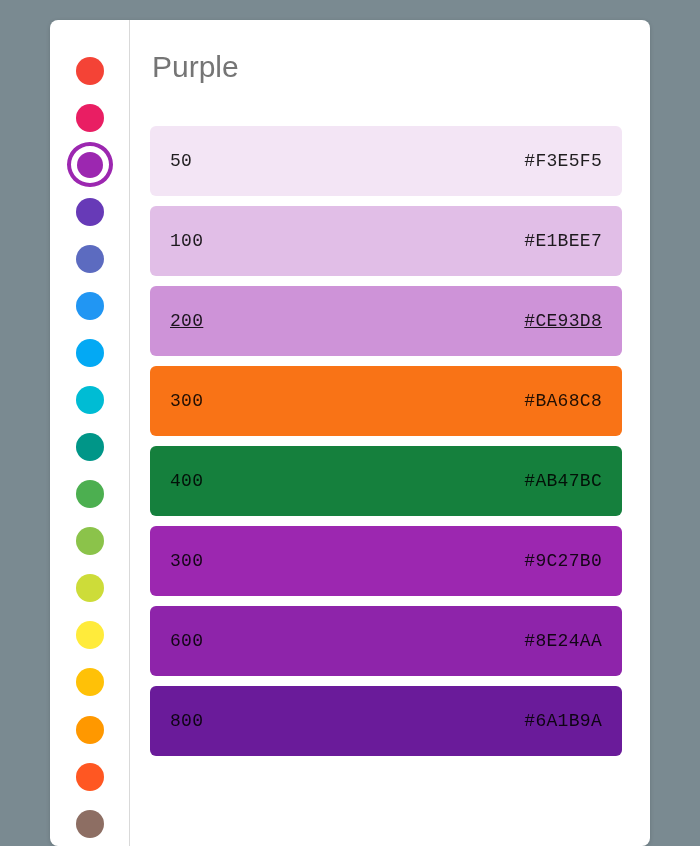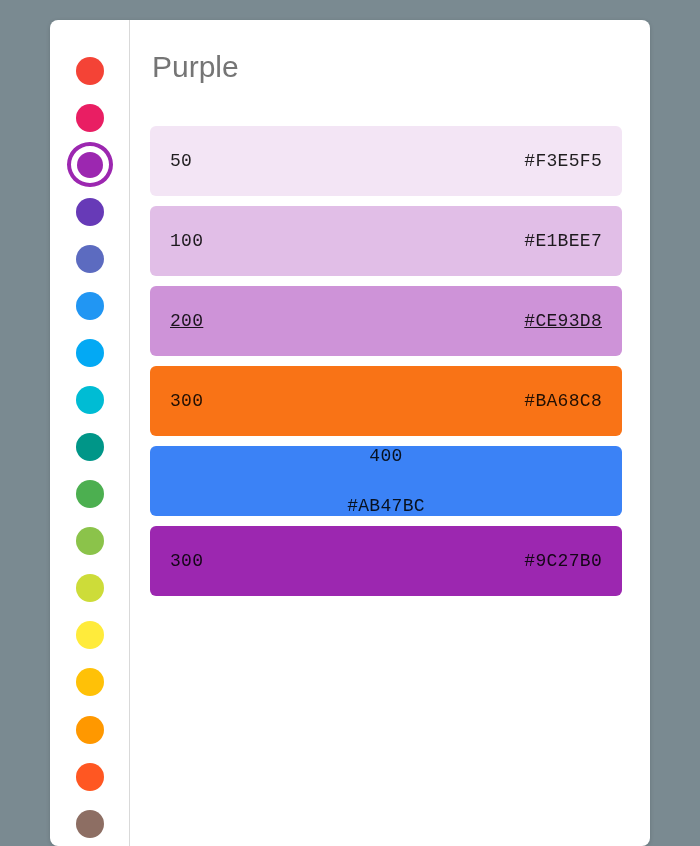--- a/index.html
+++ b/index.html
@@ -153,23 +153,31 @@
           <span class="hex">#E1BEE7</span>
         </div>
         <div class="shade" style="background: rgb(206, 147, 216); text-decoration: underline;">
           <span class="label">200</span>
           <span class="hex">#CE93D8</span>
         </div>
         <div class="shade" style="background: #f97316;">
           <span class="label">300</span>
           <span class="hex">#BA68C8</span>
         </div>
-        <div class="shade" style="background: #3b82f6; flex-direction: column;">
+        <div class="shade" style="background: #15803d;">
           <span class="label">400</span>
           <span class="hex">#AB47BC</span>
         </div>
         <div class="shade" style="background: rgb(156, 39, 176);">
           <span class="label">300</span>
           <span class="hex">#9C27B0</span>
         </div>
+        <div class="shade" style="background: rgb(142, 36, 170);">
+          <span class="label">600</span>
+          <span class="hex">#8E24AA</span>
+        </div>
+        <div class="shade" style="background: rgb(106, 27, 154);">
+          <span class="label">800</span>
+          <span class="hex">#6A1B9A</span>
+        </div>
       </div>
   </div>
 </div>
 
 </body></html>

